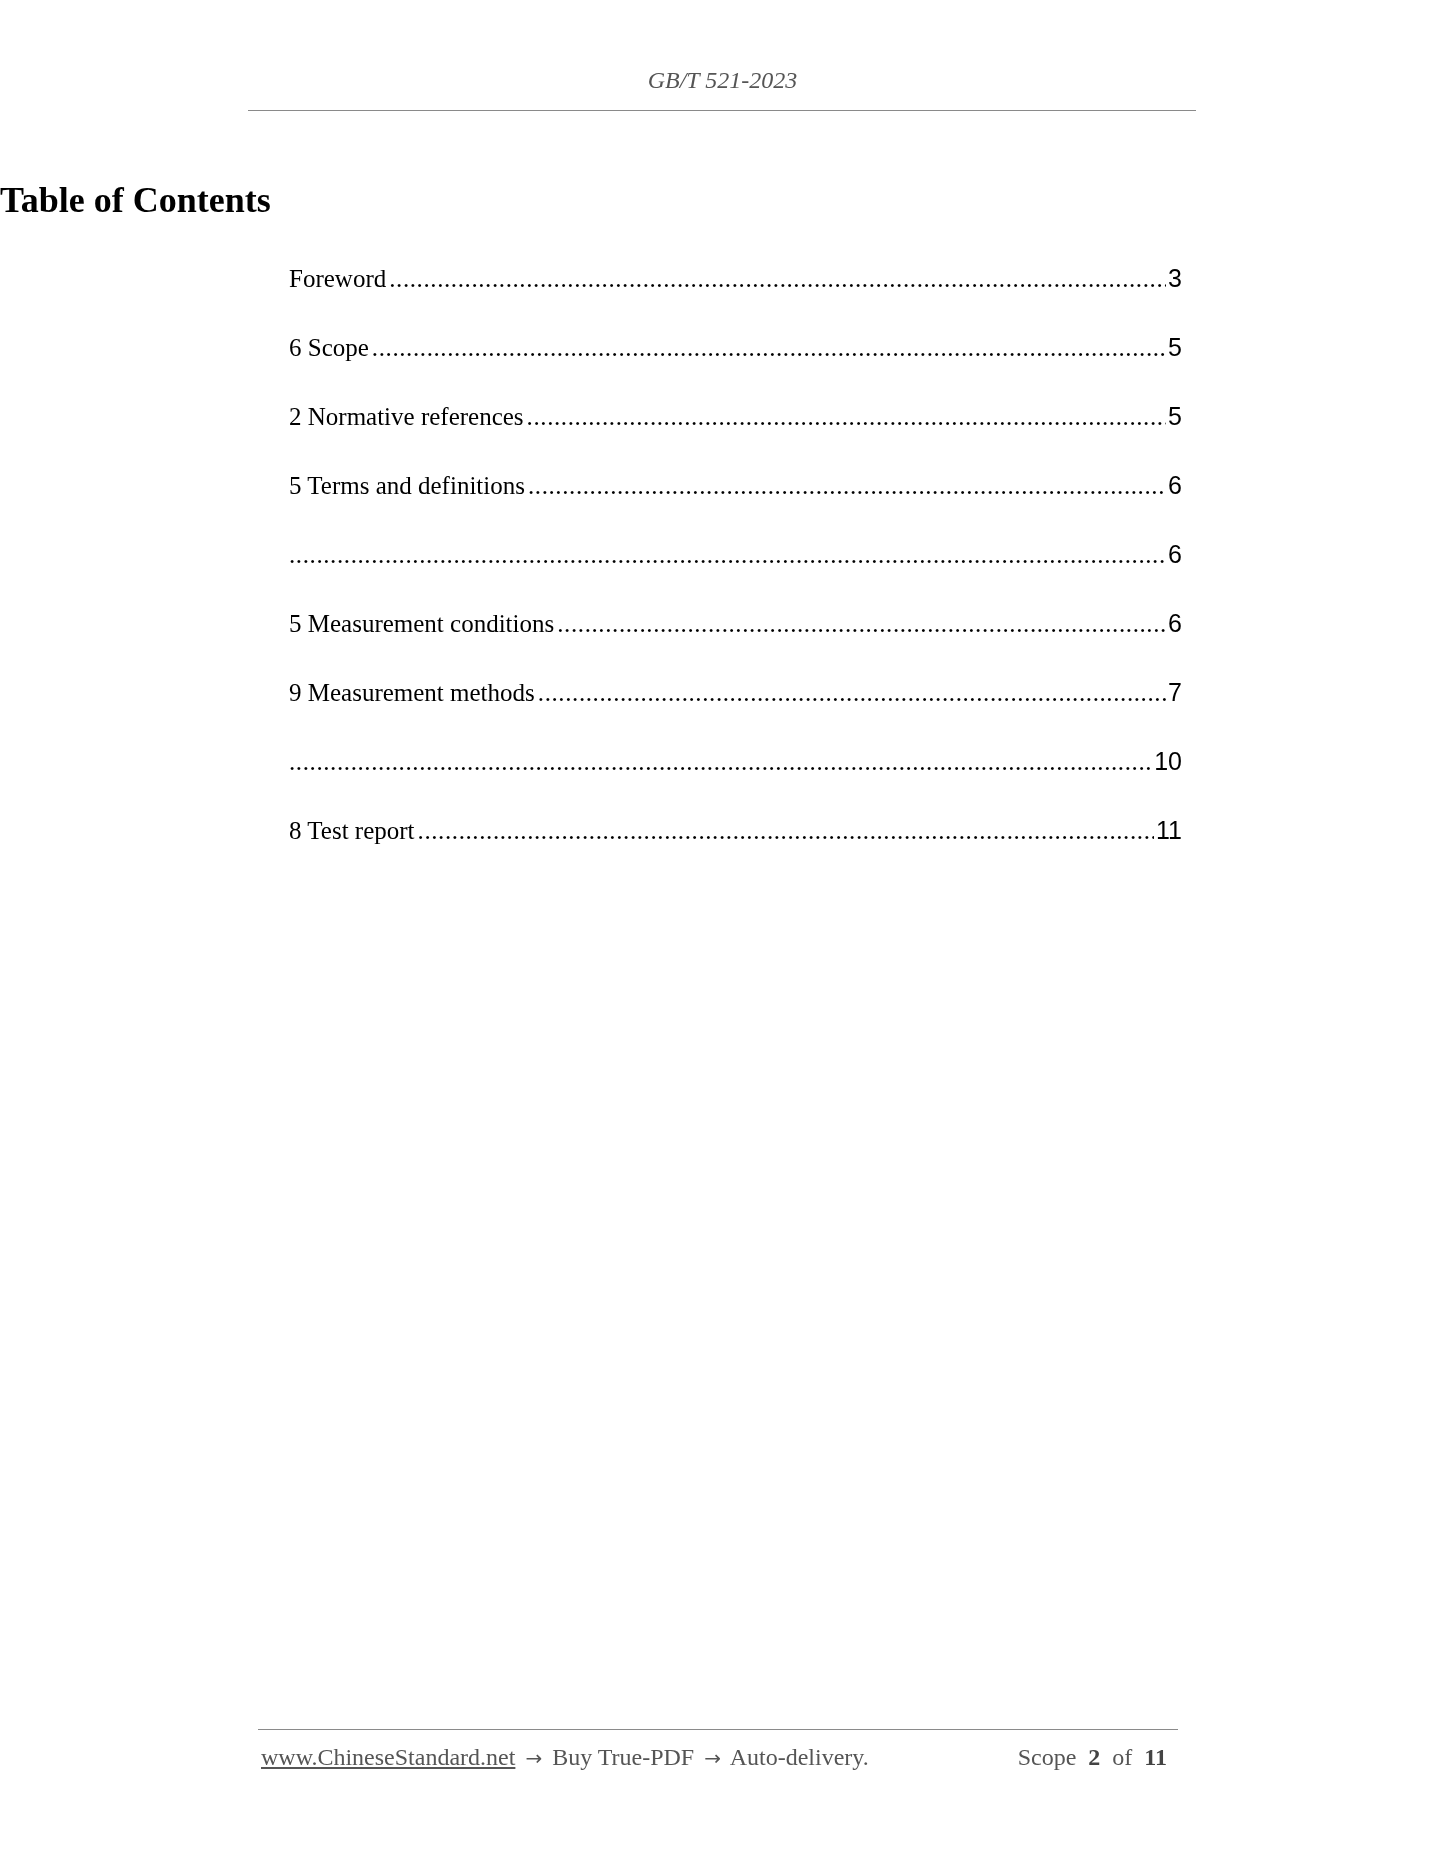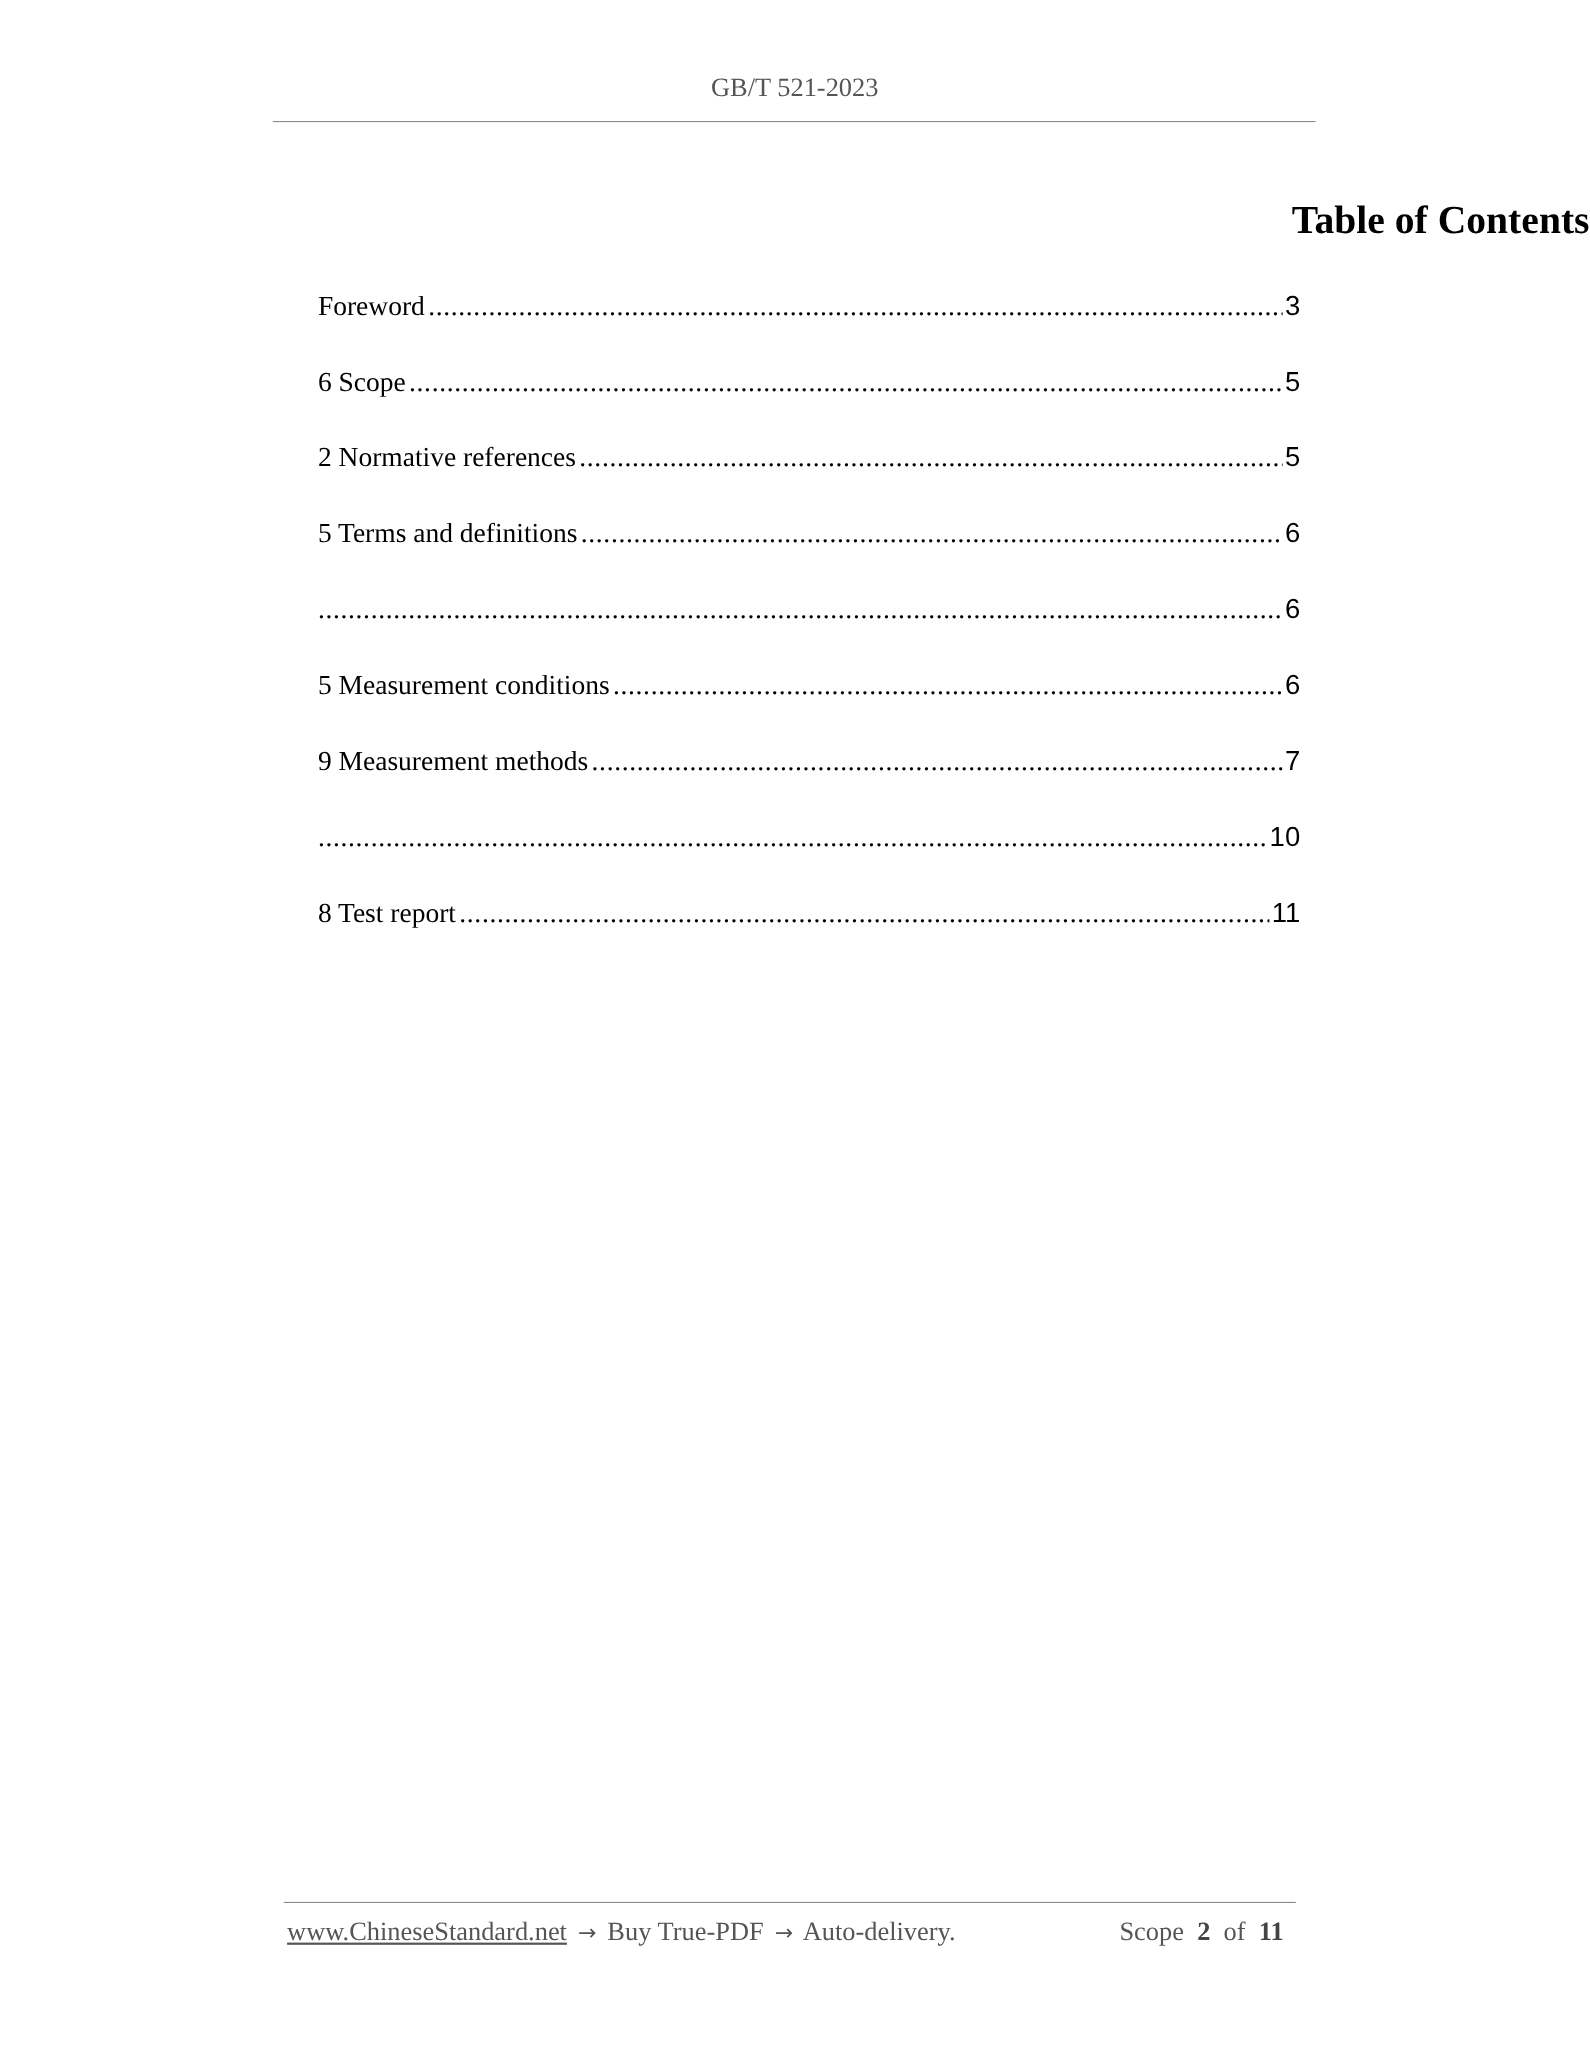--- a/index.html
+++ b/index.html
@@ -17,35 +17,36 @@
     }
     .page-header-text {
       position: absolute;
       left: 0;
       width: 1445px;
       top: 66px;
       text-align: center;
       font-size: 24px;
       line-height: 28px;
       color: #555555;
+      font-style: italic;
     }
     .header-rule {
       position: absolute;
       left: 248px;
       width: 948px;
       top: 110px;
       height: 0;
       border-top: 1.5px solid #8a8a8a;
     }
     .toc-title {
       position: absolute;
       left: 0;
       width: 1445px;
       top: 155px;
-      text-align: right;
+      text-align: left;
       font-size: 36px;
       font-weight: bold;
       line-height: 42px;
     }
     .toc-list {
       position: absolute;
       left: 261px;
       width: 921px;
       top: 262px;
       margin: 0;

